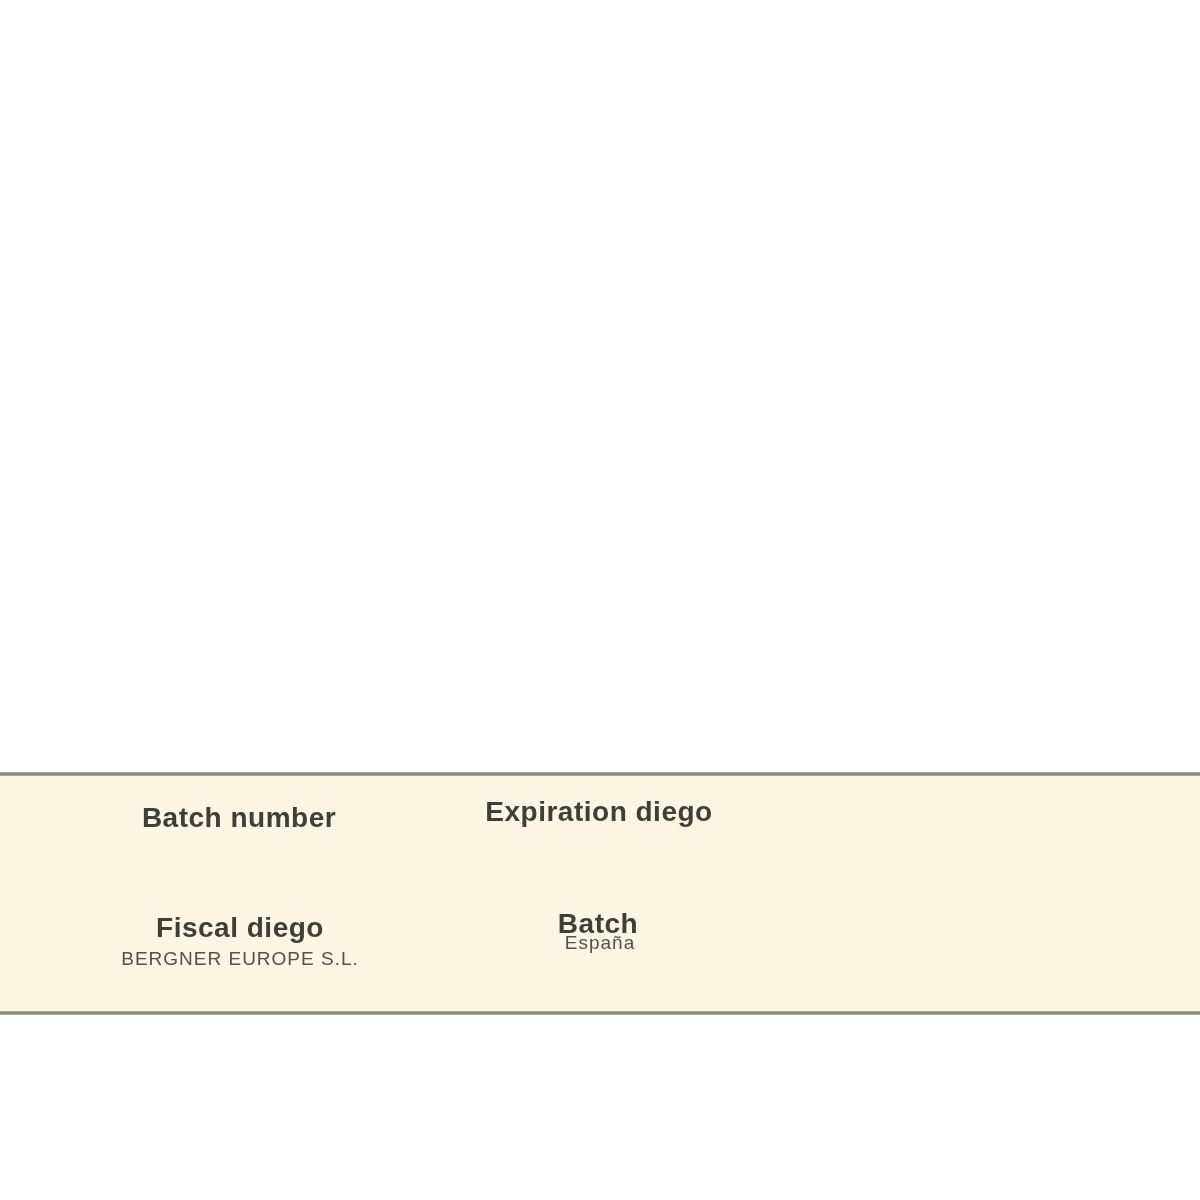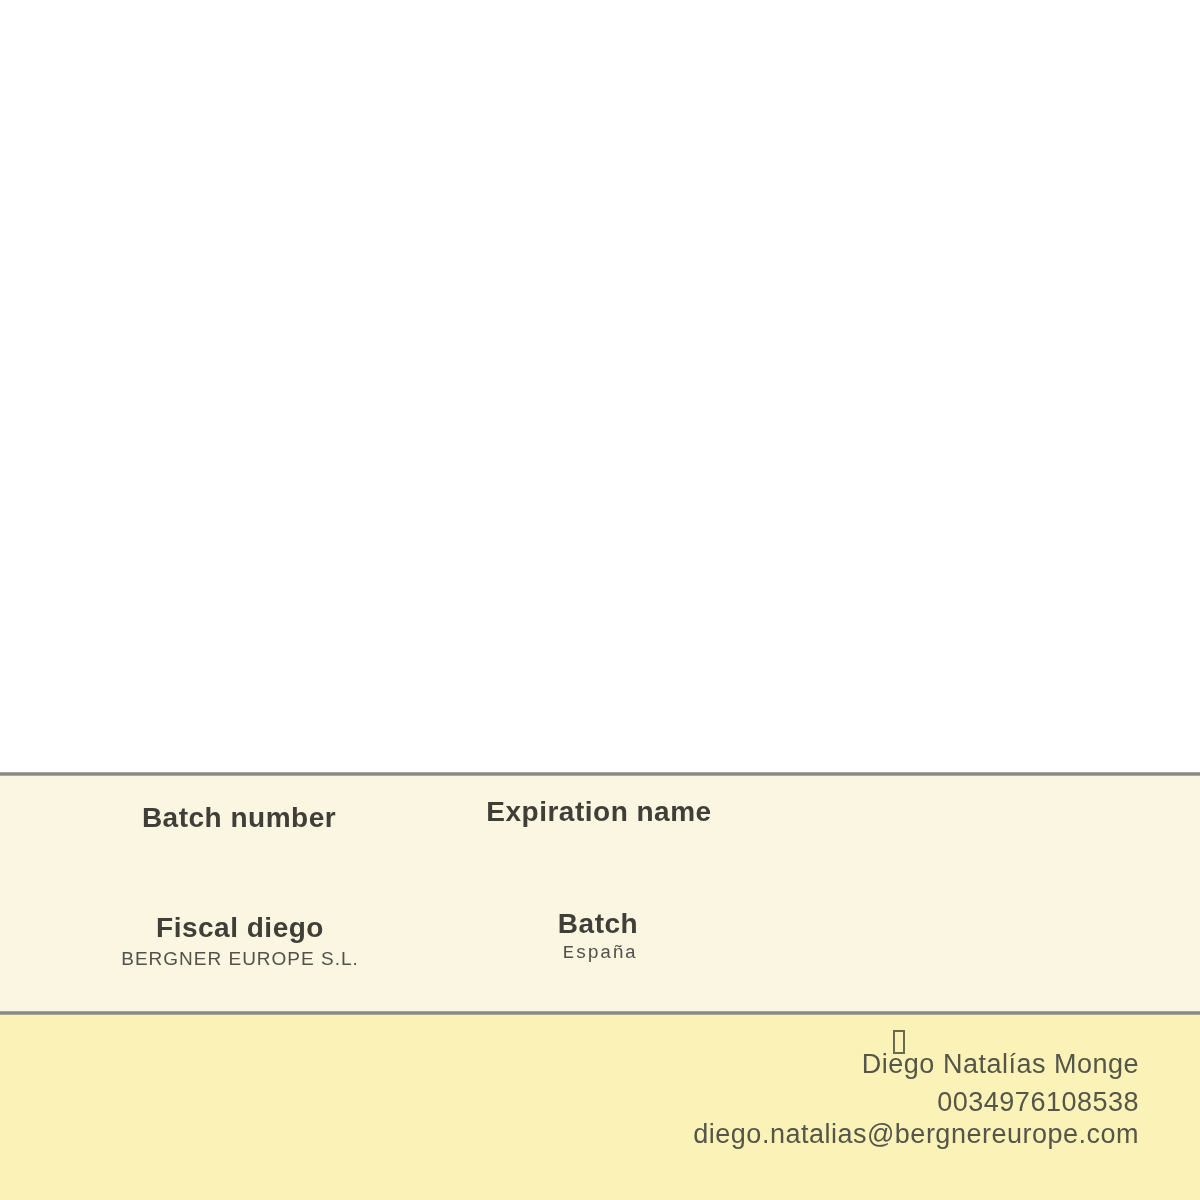--- a/index.html
+++ b/index.html
@@ -48,21 +48,21 @@
     letter-spacing: 1px; white-space: nowrap;
     color: var(--value-text, #52524b);
   }
   .label-batch      { left: 239px; top: 26px; }
   .value-batch      { left: 239px; top: 62px; }
   .label-expiration { left: 599px; top: 20px; }
   .value-expiration { left: 599px; top: 56px; }
   .label-fiscal     { left: 240px; top: 136px; }
   .value-fiscal     { left: 240px; top: 172px; }
   .label-origin     { left: 598px; top: 132px; }
-  .value-origin     { left: 600px; top: 166px; font-family: Liberation Mono, monospace; }
+  .value-origin     { left: 600px; top: 156px; }
 
   .yellow-panel {
     position: absolute; top: 1015px; left: 0;
     width: 1200px; height: 185px;
     background: var(--yellow-bg, #fbf2b7);
   }
   .contact-line {
     position: absolute; right: 61px;
     font-size: 27px; font-weight: 400;
     letter-spacing: 0.5px; white-space: nowrap;
@@ -86,32 +86,26 @@
 <div class="canvas">
 
   <div class="blank-region"></div>
 
   <div class="divider top"></div>
 
   <section class="cream-panel">
     <div class="field-label label-batch">Batch number</div>
     <div class="field-value value-batch"></div>
 
-    <div class="field-label label-expiration">Expiration name</div>
+    <div class="field-label label-expiration">Expiration diego</div>
     <div class="field-value value-expiration"></div>
 
     <div class="field-label label-fiscal">Fiscal diego</div>
     <div class="field-value value-fiscal">BERGNER EUROPE S.L.</div>
 
     <div class="field-label label-origin">Batch</div>
     <div class="field-value value-origin">España</div>
   </section>
 
   <div class="divider bottom"></div>
 
-  <footer class="yellow-panel">
-    <span class="notdef-box"></span>
-    <div class="contact-line contact-name">Diego Natalías Monge</div>
-    <div class="contact-line contact-phone">0034976108538</div>
-    <div class="contact-line contact-email">diego.natalias@bergnereurope.com</div>
-  </footer>
 
 </div>
 
 </body></html>

